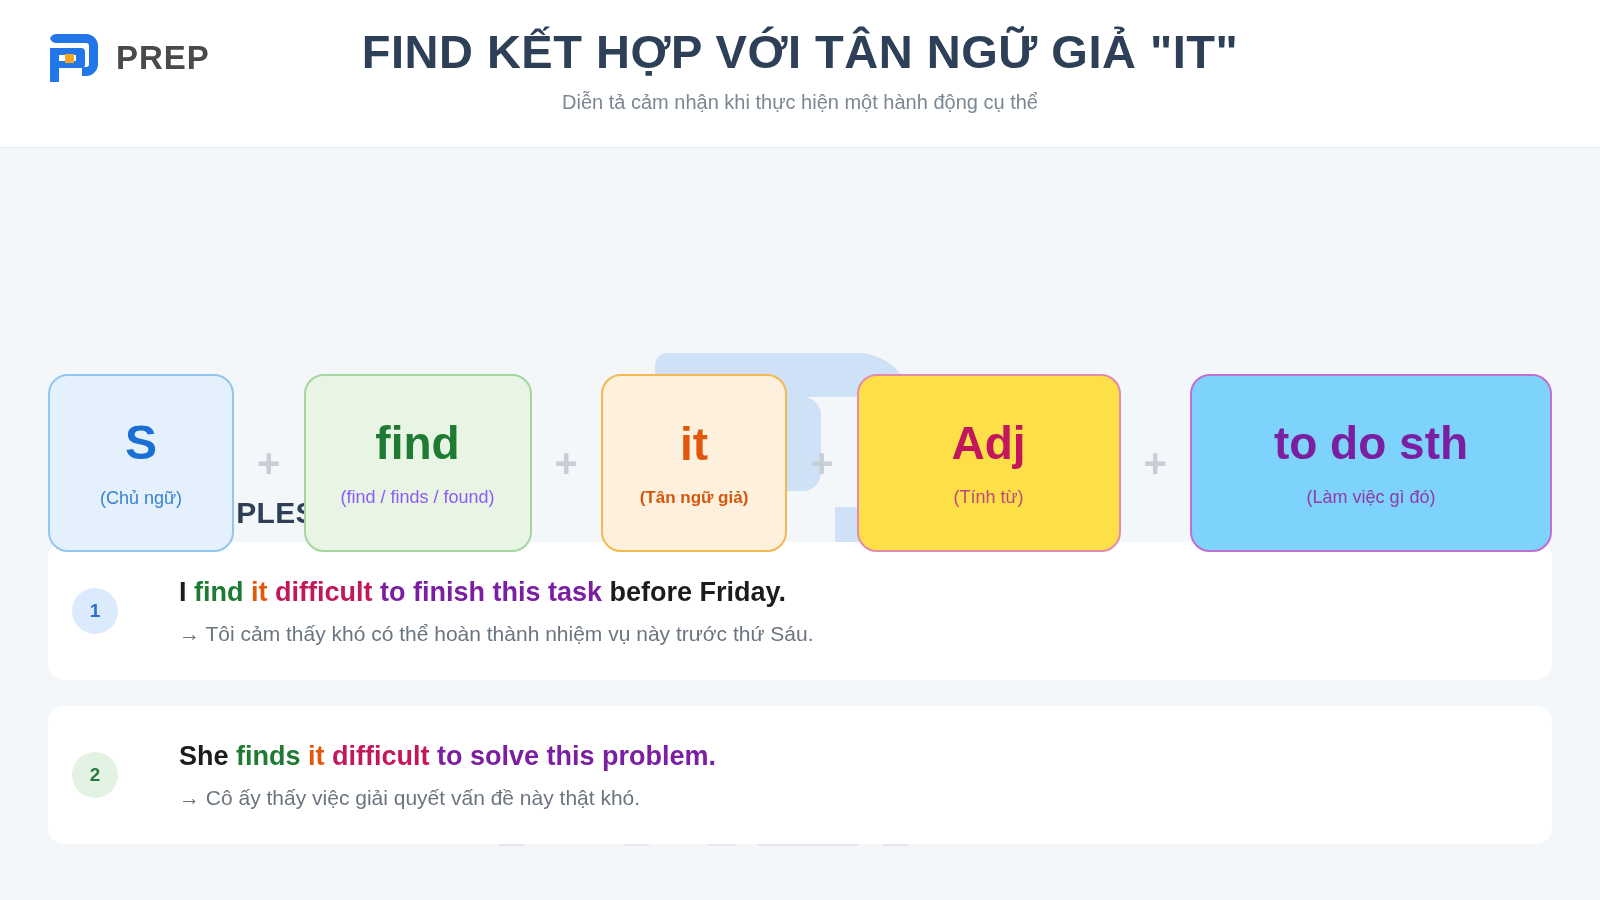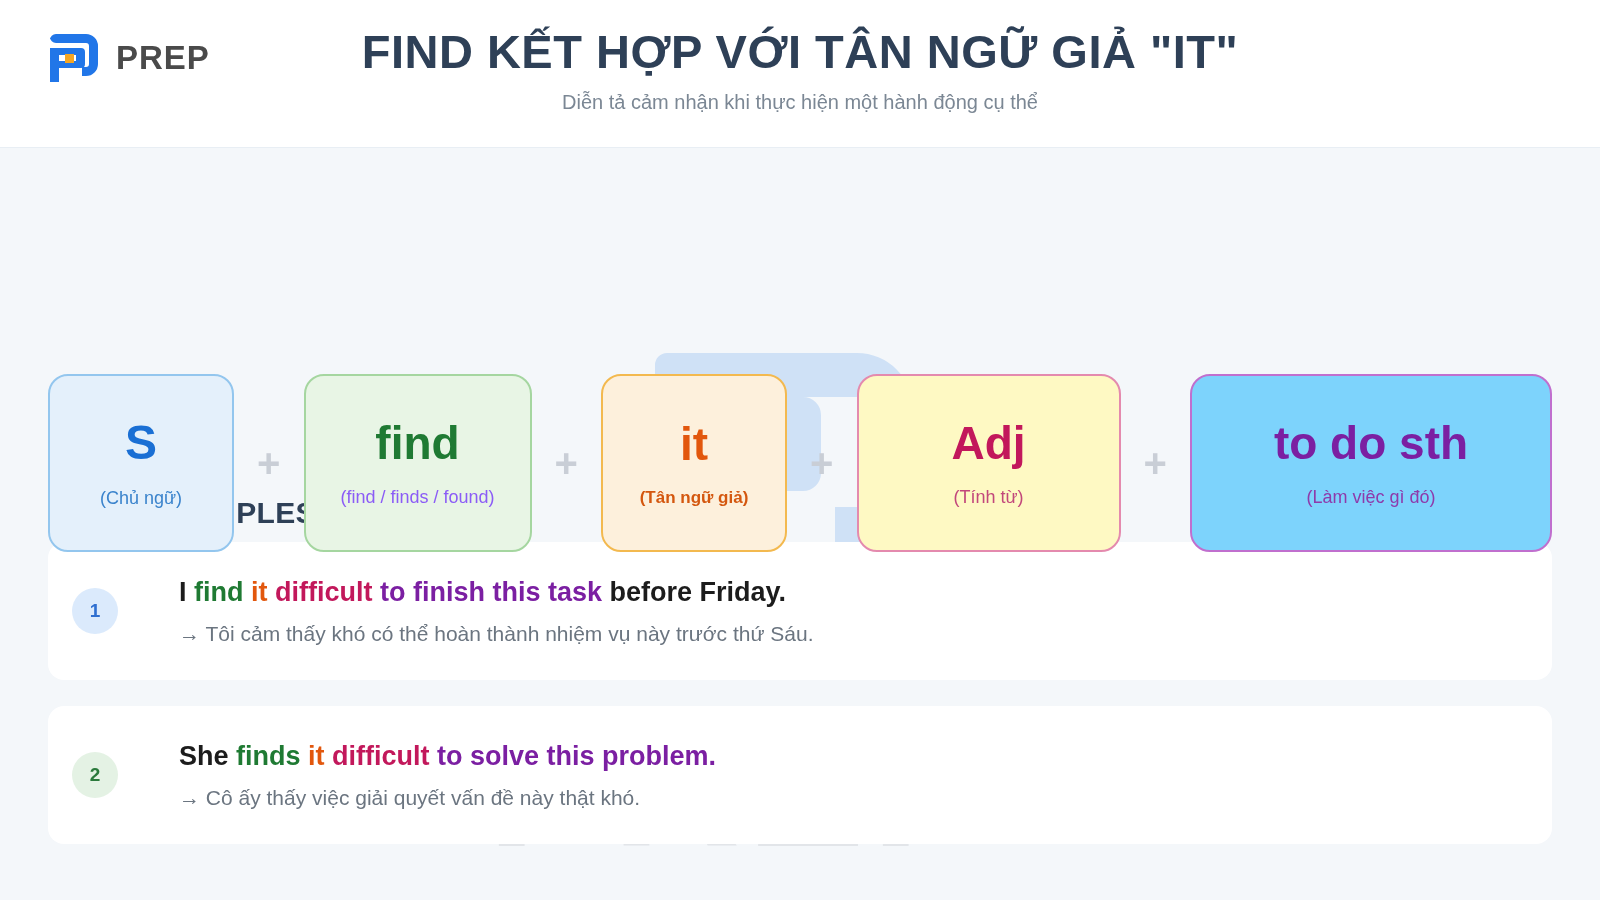--- a/index.html
+++ b/index.html
@@ -83,21 +83,21 @@
   .b-s   .sub  { color: #3a83cc; }
 
   .b-find{ width: 228px; background: #e8f5e5; border-color: #a5d6a0; }
   .b-find .term { color: #1f7a33; }
   .b-find .sub  { color: #8b5cf6; }
 
   .b-it  { width: 186px; background: #fdf0dc; border-color: #f3b94f; }
   .b-it  .term { color: #e2570d; }
   .b-it  .sub  { color: #d4570f; font-weight: bold; font-size: 17px; text-align: center; }
 
-  .b-adj { width: 264px; background: #fef9c3; border-color: #e48aae; }
+  .b-adj { width: 264px; background: #fde047; border-color: #e48aae; }
   .b-adj .term { color: #c2185b; }
   .b-adj .sub  { color: #c2477b; }
 
   .b-do  { width: 362px; background: #7dd3fc; border-color: #c06fce; }
   .b-do  .term { color: #7b1fa2; }
   .b-do  .sub  { color: #8e3aab; }
 
   
   #examples-title {
     position: absolute; left: 48px; top: 348px;

